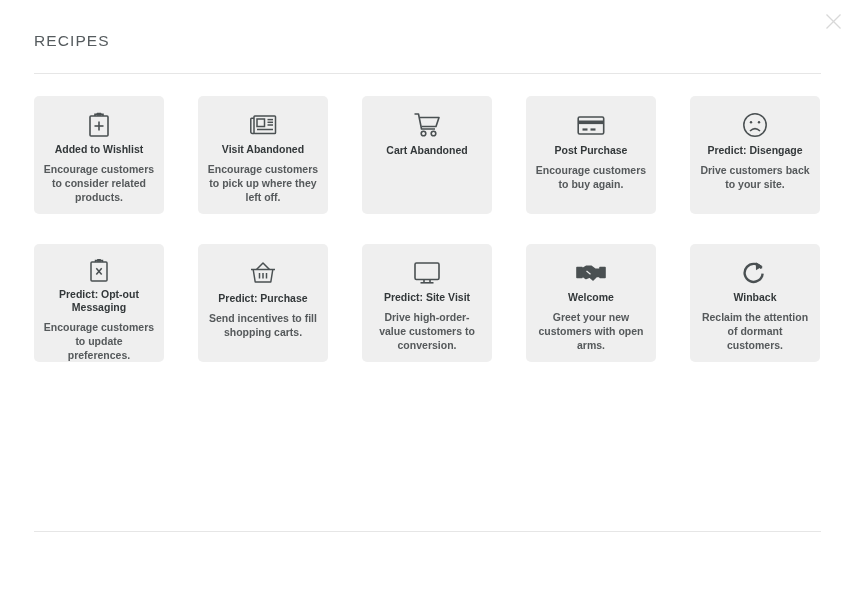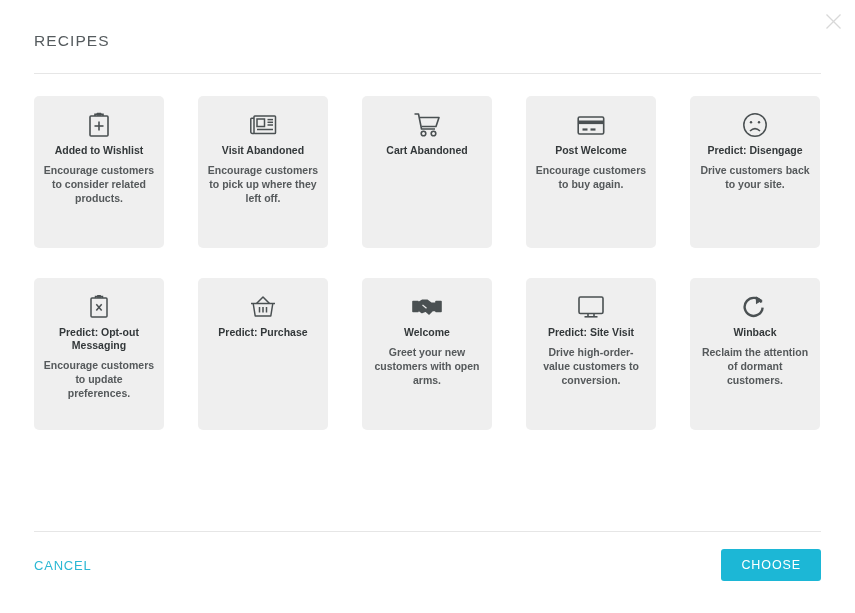--- a/index.html
+++ b/index.html
@@ -59,21 +59,21 @@
   .recipe-grid {
     display: grid;
     grid-template-columns: repeat(5, 130px);
     column-gap: 34px;
     row-gap: 30px;
     justify-content: start;
   }
 
   .recipe-card {
     width: 130px;
-    height: 152px;
+    height: 118px;
     background: #efefef;
     border-radius: 5px;
     padding: 14px 9px 10px 9px;
     display: flex;
     flex-direction: column;
     align-items: center;
     cursor: pointer;
     text-align: center;
   }
 
@@ -212,21 +212,21 @@
 
       <div class="recipe-card">
         <div class="recipe-icon">
           <svg width="28" height="21" viewBox="0 0 28 21" fill="none" stroke="currentColor" stroke-width="1.6">
             <rect x="1.2" y="2" width="25.5" height="17" rx="1.4"></rect>
             <rect x="1.2" y="5.5" width="25.5" height="3.6" fill="currentColor" stroke="none"></rect>
             <line x1="5.5" y1="14.5" x2="10.5" y2="14.5" stroke-width="2.2"></line>
             <line x1="13.5" y1="14.5" x2="18.5" y2="14.5" stroke-width="2.2"></line>
           </svg>
         </div>
-        <div class="recipe-title">Post Welcome</div>
+        <div class="recipe-title">Post Purchase</div>
         <div class="recipe-desc">Encourage customers to buy again.</div>
       </div>
 
       <div class="recipe-card">
         <div class="recipe-icon">
           <svg width="26" height="26" viewBox="0 0 26 26" fill="none" stroke="currentColor" stroke-width="1.5">
             <circle cx="13" cy="13" r="11.2"></circle>
             <circle cx="9" cy="10.2" r="1.2" fill="currentColor" stroke="none"></circle>
             <circle cx="17" cy="10.2" r="1.2" fill="currentColor" stroke="none"></circle>
             <path d="M8 19 Q13 14.2 18 19"></path>
@@ -256,62 +256,59 @@
           <svg width="26" height="24" viewBox="0 0 26 24" fill="none" stroke="currentColor" stroke-width="1.5" stroke-linejoin="round">
             <path d="M6.5 8.5 L13 2 L19.5 8.5"></path>
             <line x1="1" y1="8.5" x2="25" y2="8.5"></line>
             <path d="M3.2 8.5 L5.2 21 H20.8 L22.8 8.5"></path>
             <line x1="9.5" y1="12" x2="9.5" y2="17.5"></line>
             <line x1="13" y1="12" x2="13" y2="17.5"></line>
             <line x1="16.5" y1="12" x2="16.5" y2="17.5"></line>
           </svg>
         </div>
         <div class="recipe-title">Predict: Purchase</div>
+        <div class="recipe-desc">Send incentives to fill shopping carts.</div>
+      </div>
+
+      <div class="recipe-card">
+        <div class="recipe-icon">
+          <svg width="28" height="24" viewBox="0 0 28 24" fill="none" stroke="currentColor" stroke-width="1.6" stroke-linejoin="round">
+            <rect x="2" y="2" width="24" height="16.5" rx="1.4"></rect>
+            <line x1="11" y1="18.5" x2="11" y2="21.5"></line>
+            <line x1="17" y1="18.5" x2="17" y2="21.5"></line>
+            <line x1="7.5" y1="21.8" x2="20.5" y2="21.8"></line>
+          </svg>
+        </div>
+        <div class="recipe-title">Predict: Site Visit</div>
+        <div class="recipe-desc">Drive high-order-value customers to conversion.</div>
       </div>
 
       <div class="recipe-card">
         <div class="recipe-icon">
           <svg width="30" height="20" viewBox="0 0 30 20" fill="none" stroke="currentColor" stroke-width="1.6" stroke-linejoin="round">
             <path d="M1 4.5 H6 V14.5 H1 Z" fill="currentColor"></path>
             <path d="M29 4.5 H24 V14.5 H29 Z" fill="currentColor"></path>
             <path d="M6 6 L10.5 3.2 H15 L19 6.2 L23.8 6.2 V13.5 L20.5 13.5 L17 16.8 L13.5 14 L10 15.5 L6 12.5 Z" fill="currentColor" stroke="currentColor"></path>
             <path d="M10.5 8 L14.5 11.2" stroke="#efefef" stroke-width="1.2"></path>
           </svg>
         </div>
         <div class="recipe-title">Welcome</div>
         <div class="recipe-desc">Greet your new customers with open arms.</div>
       </div>
 
       <div class="recipe-card">
         <div class="recipe-icon">
-          <svg width="28" height="24" viewBox="0 0 28 24" fill="none" stroke="currentColor" stroke-width="1.6" stroke-linejoin="round">
-            <rect x="2" y="2" width="24" height="16.5" rx="1.4"></rect>
-            <line x1="11" y1="18.5" x2="11" y2="21.5"></line>
-            <line x1="17" y1="18.5" x2="17" y2="21.5"></line>
-            <line x1="7.5" y1="21.8" x2="20.5" y2="21.8"></line>
-          </svg>
-        </div>
-        <div class="recipe-title">Predict: Site Visit</div>
-        <div class="recipe-desc">Drive high-order-value customers to conversion.</div>
-      </div>
-
-      <div class="recipe-card">
-        <div class="recipe-icon">
           <svg width="24" height="26" viewBox="0 0 24 26" fill="none" stroke="currentColor" stroke-width="2.4" stroke-linecap="butt">
             <path d="M18.5 8.5 A9 9 0 1 0 19.6 13.6"></path>
             <path d="M12.8 2.2 L19.6 6.2 L13 10.2" fill="currentColor" stroke="none"></path>
           </svg>
         </div>
         <div class="recipe-title">Winback</div>
         <div class="recipe-desc">Reclaim the attention of dormant customers.</div>
       </div>
 
     </div>
   </div>
 
   <div class="footer-divider"></div>
 
-  <div class="modal-footer">
-    <button class="cancel-button">CANCEL</button>
-    <button class="choose-button">CHOOSE</button>
-  </div>
 
 </div>
 
 </body></html>

